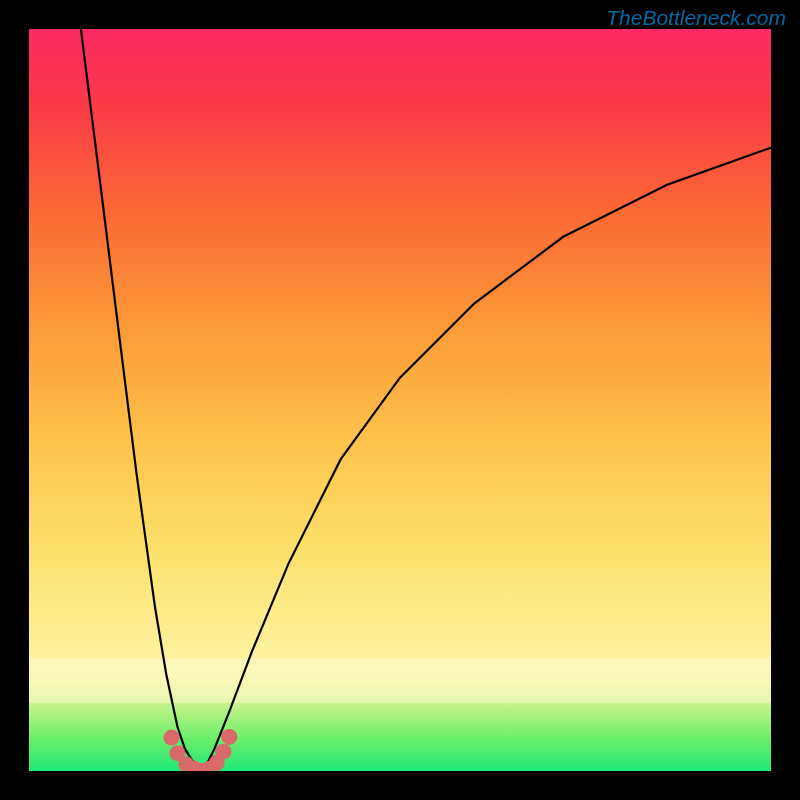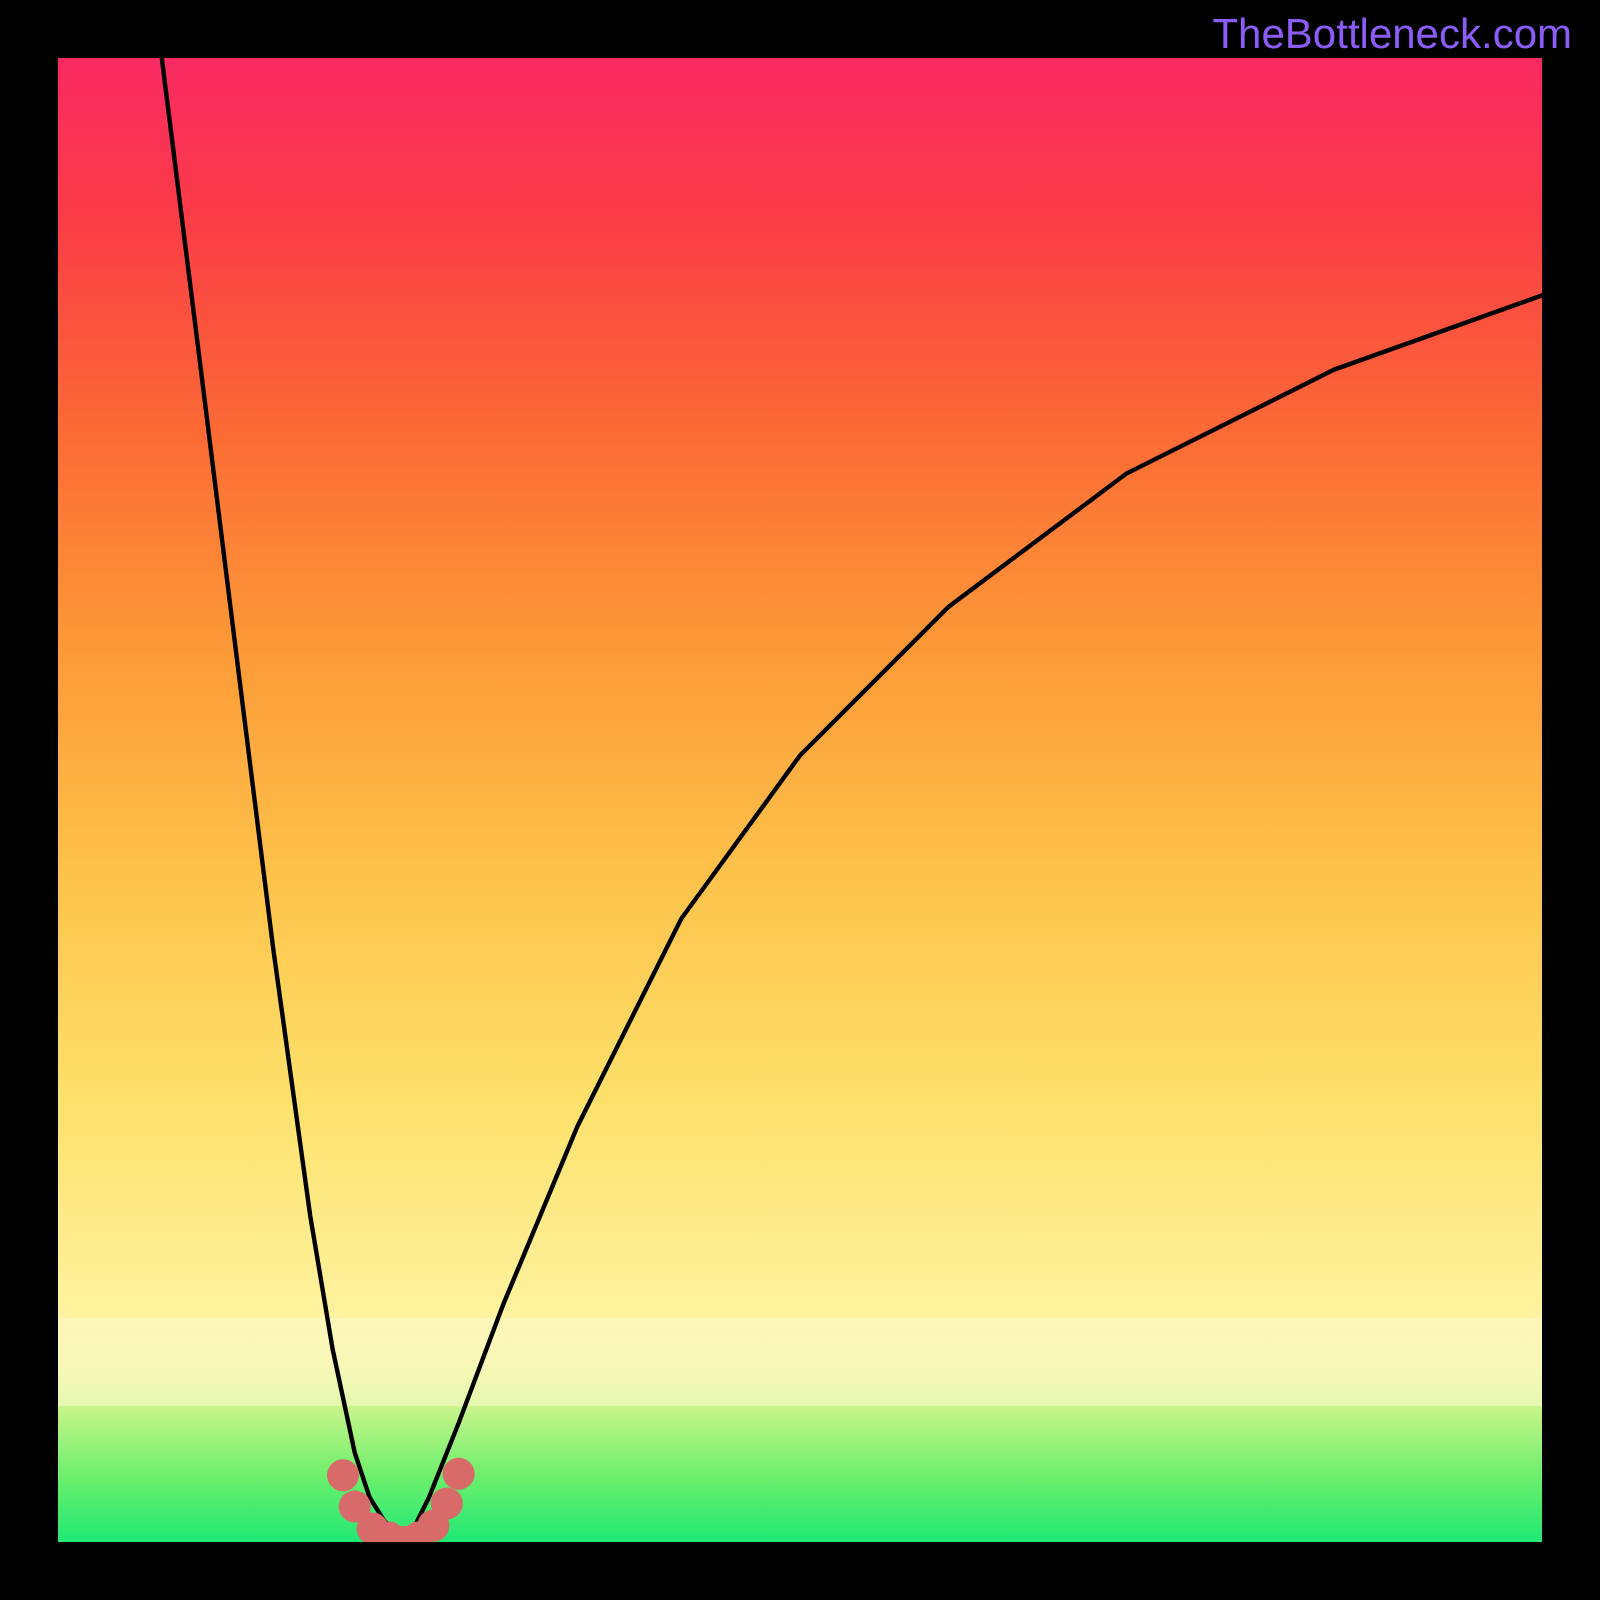--- a/index.html
+++ b/index.html
@@ -54,24 +54,25 @@
     position: absolute;
     left: 0; top: 0;
     width: 742px;
     height: 742px;
     overflow: visible;
   }
   .watermark {
     position: absolute;
     top: 6px;
     right: 14px;
-    color: #8b5cf6;
+    color: #0369a1;
     font-size: 21px;
     letter-spacing: 0px;
     user-select: none;
+    font-style: italic;
   }
 </style>
 </head>
 <body>
 
 <div class="stage">
   <div class="watermark">TheBottleneck.com</div>
   <div class="plot-area">
     <div class="gradient"></div>
     <div class="pale-band"></div>

